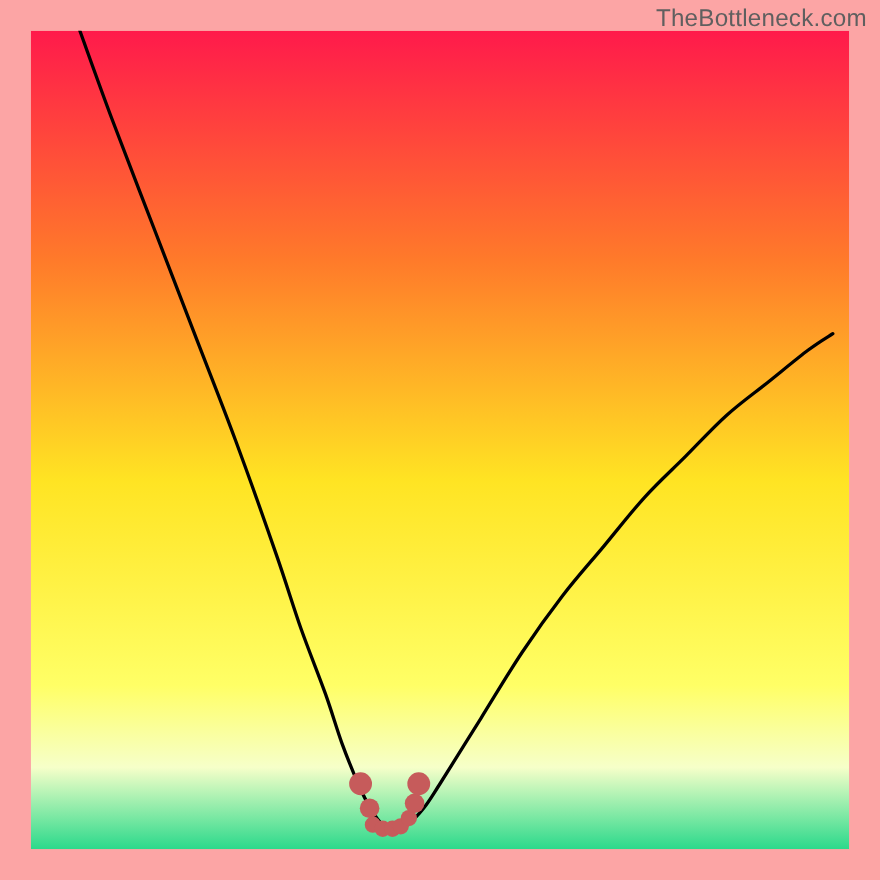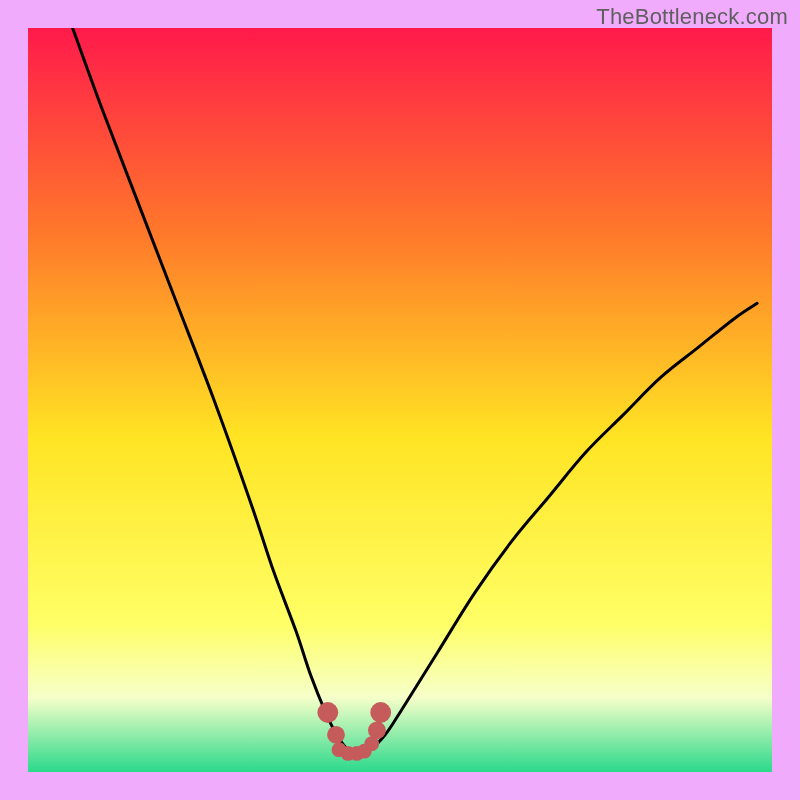--- a/index.html
+++ b/index.html
@@ -10,21 +10,21 @@
     background: #000;
     overflow: hidden;
     font-family: Arial, Helvetica, sans-serif;
   }
   .frame {
     position: absolute;
     left: 0;
     top: 0;
     width: 800px;
     height: 800px;
-    background: #f0abfc;
+    background: #fca5a5;
   }
   .watermark {
     position: absolute;
     top: 4px;
     right: 12px;
     color: #5f5f5f;
     font-size: 22px;
     font-weight: 500;
     letter-spacing: 0.2px;
   }

